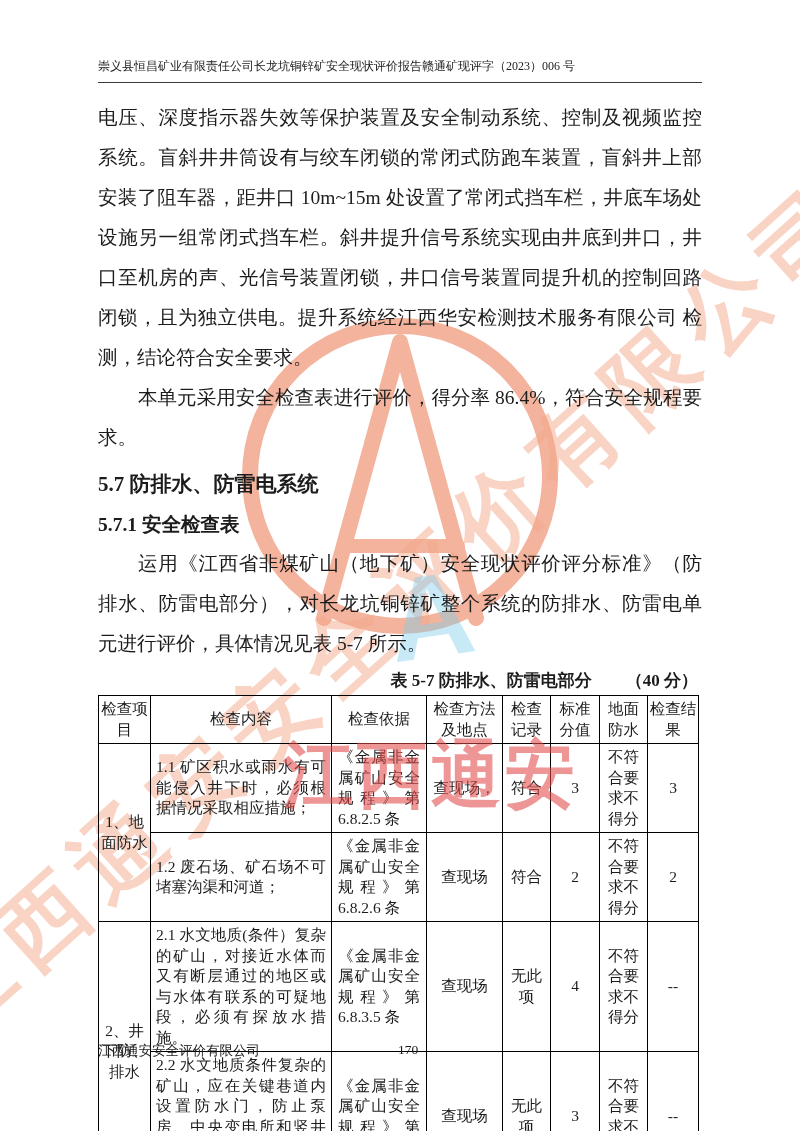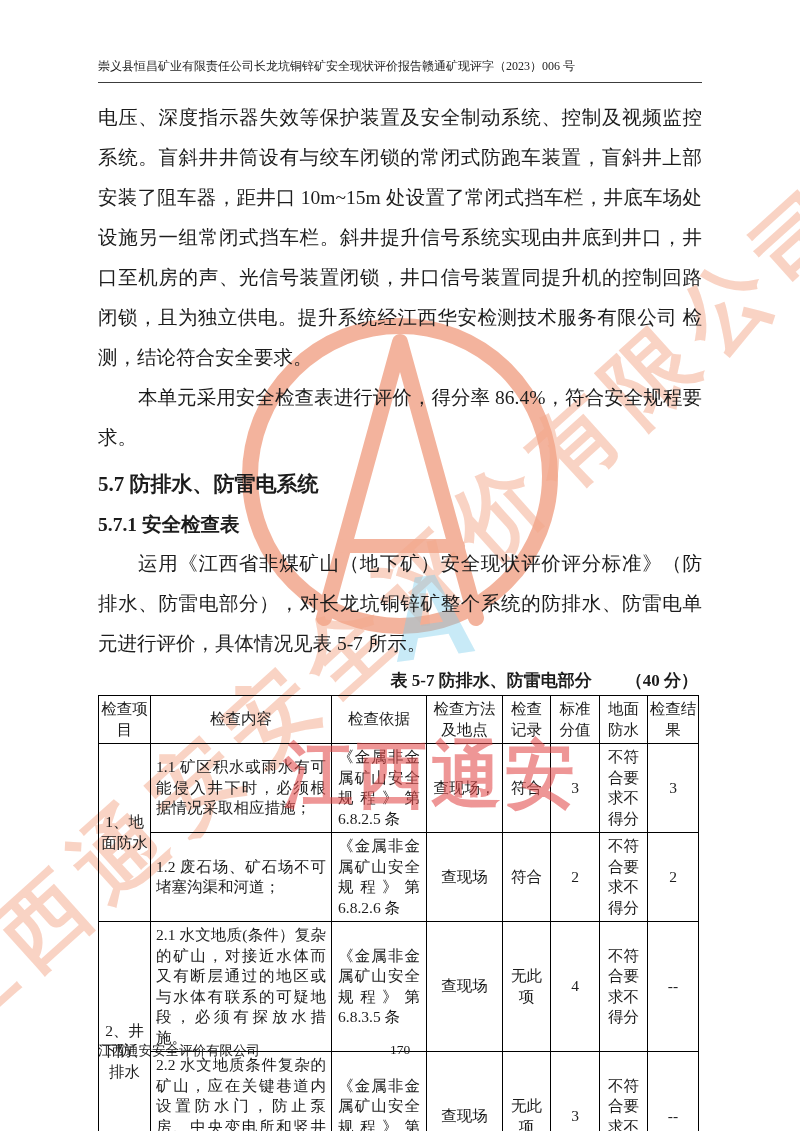--- a/index.html
+++ b/index.html
@@ -41,21 +41,21 @@
     display:flex;justify-content:flex-start;align-items:flex-end;
     margin:0 98px;padding:58px 0 7px 0;
     border-bottom:1.5px solid #3c3c3c;
     font-size:12px;
   }
   .page-footer{
     position:absolute;left:0;right:0;top:1042px;z-index:1;
     font-size:13.5px;
   }
   .footer-company{position:absolute;left:98px;}
-  .footer-pagenum{position:absolute;left:330px;width:140px;text-align:center;}
+  .footer-pagenum{position:absolute;left:338px;width:140px;text-align:center;}
   
   .body-text{margin:0 98px;}
   p.para{font-size:19.5px;line-height:40px;text-align:justify;margin:0;}
   p.para-first{margin-top:15px;}
   p.indent{text-indent:2.05em;}
   h3.sec{font-size:21px;line-height:40px;margin:6px 0 0 0;font-weight:bold;}
   h4.subsec{font-size:19.5px;line-height:38px;margin:2px 0 0 0;font-weight:bold;}
   
   .tbl-caption{
     width:600px;margin:6px 98px 3px 98px;text-align:right;

